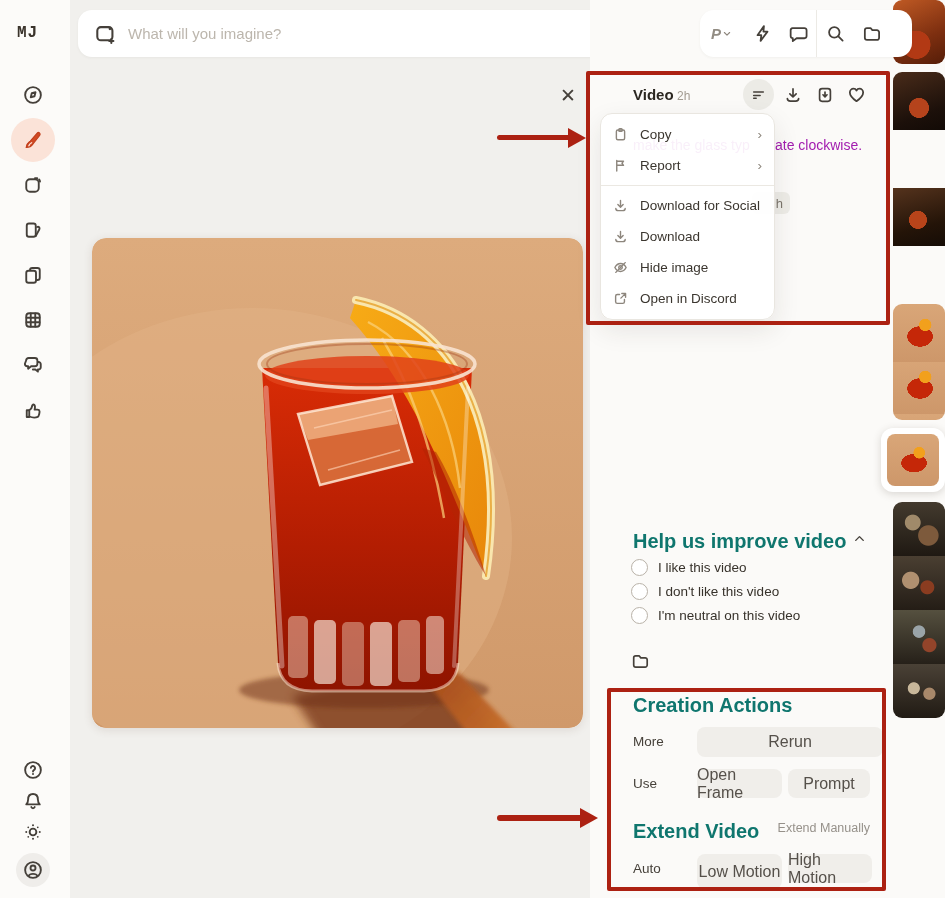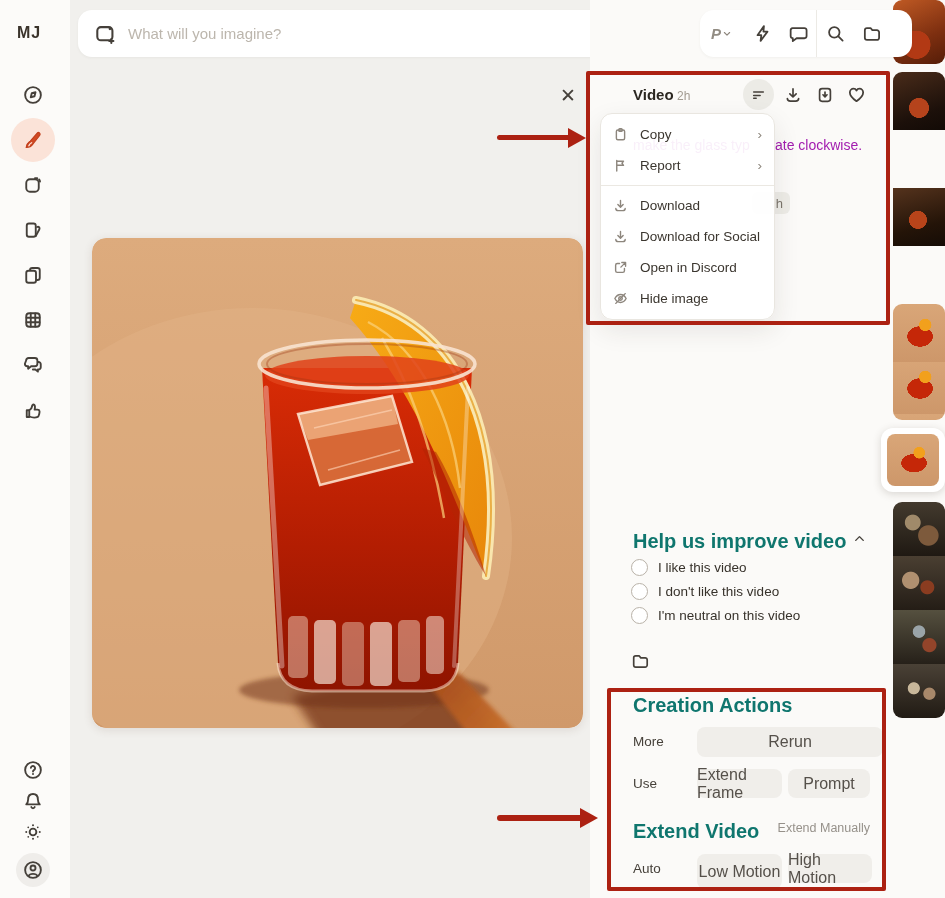--- a/index.html
+++ b/index.html
@@ -1,21 +1,21 @@
 <!DOCTYPE html>
 <html><head>
 <meta charset="utf-8">
 <style>
   html,body{margin:0;padding:0;background:#e8e6e3;}
   #app{position:relative;width:945px;height:898px;background:#f2f1ee;overflow:hidden;
        font-family:"Liberation Sans",sans-serif;color:#3b362f;}
   .abs{position:absolute;}
   
   #sidebar{left:0;top:0;width:70px;height:898px;background:#fcfbf9;border-right:1px solid #f0eeea;}
-  .logo{left:17px;top:24px;font-size:16px;font-weight:bold;letter-spacing:1px;color:#3a332b;}
+  .logo{left:17px;top:24px;font-size:16px;font-weight:bold;letter-spacing:1px;color:#3a332b;font-family:Liberation Mono, monospace;}
   .snav{width:34px;height:34px;left:16px;display:flex;align-items:center;justify-content:center;border-radius:50%;}
   .snav.active{background:#fbe3d8;}
   .avatar-bg{background:#efedea;}
   
   svg.ic{display:block;}
   .st{fill:none;stroke:#45403a;stroke-width:1.5;stroke-linecap:round;stroke-linejoin:round;}
   .stg{fill:none;stroke:#8d867d;stroke-width:1.5;stroke-linecap:round;stroke-linejoin:round;}
   
   .bar{background:#ffffff;border-radius:14px;box-shadow:0 1px 3px rgba(60,50,40,.05);}
   #searchbar{left:78px;top:10px;width:611px;height:47px;display:flex;align-items:center;padding:0 16px;box-sizing:border-box;}
@@ -343,42 +343,42 @@
         <path class="stg" d="M4,2.6 V13.8 M4,3.4 h7.2 l-1.6,2.2 1.6,2.2 H4"></path>
       </svg>
       <span class="lbl">Report</span>
       <span class="chev">›</span>
     </div>
     <div class="msep"></div>
     <div class="mi">
       <svg class="ic" width="15" height="15" viewBox="0 0 16 16">
         <path class="stg" d="M8,2.6 V9.6 M5.2,7 L8,9.8 L10.8,7 M3,11.2 c0,1.7 1.2,2.3 2.7,2.3 h4.6 c1.5,0 2.7,-0.6 2.7,-2.3"></path>
       </svg>
+      <span class="lbl">Download for Social</span>
+    </div>
+    <div class="mi">
+      <svg class="ic" width="15" height="15" viewBox="0 0 16 16">
+        <path class="stg" d="M8,2.6 V9.6 M5.2,7 L8,9.8 L10.8,7 M3,11.2 c0,1.7 1.2,2.3 2.7,2.3 h4.6 c1.5,0 2.7,-0.6 2.7,-2.3"></path>
+      </svg>
       <span class="lbl">Download</span>
-    </div>
-    <div class="mi">
-      <svg class="ic" width="15" height="15" viewBox="0 0 16 16">
-        <path class="stg" d="M8,2.6 V9.6 M5.2,7 L8,9.8 L10.8,7 M3,11.2 c0,1.7 1.2,2.3 2.7,2.3 h4.6 c1.5,0 2.7,-0.6 2.7,-2.3"></path>
-      </svg>
-      <span class="lbl">Download for Social</span>
-    </div>
-    <div class="mi">
-      <svg class="ic" width="15" height="15" viewBox="0 0 16 16">
-        <path class="stg" d="M7,3.8 H4.6 A1.8,1.8 0 0 0 2.8,5.6 v5.8 a1.8,1.8 0 0 0 1.8,1.8 h5.8 a1.8,1.8 0 0 0 1.8,-1.8 V9"></path>
-        <path class="stg" d="M9.4,2.6 h4 v4 M13.2,2.8 L8.4,7.6"></path>
-      </svg>
-      <span class="lbl">Open in Discord</span>
     </div>
     <div class="mi">
       <svg class="ic" width="15" height="15" viewBox="0 0 16 16">
         <path class="stg" d="M2,8 C3.5,5.2 5.8,3.8 8,3.8 S12.5,5.2 14,8 C12.5,10.8 10.2,12.2 8,12.2 S3.5,10.8 2,8 Z"></path>
         <circle class="stg" cx="8" cy="8" r="1.9"></circle>
         <path class="stg" d="M3,13.2 L13,2.8"></path>
       </svg>
       <span class="lbl">Hide image</span>
+    </div>
+    <div class="mi">
+      <svg class="ic" width="15" height="15" viewBox="0 0 16 16">
+        <path class="stg" d="M7,3.8 H4.6 A1.8,1.8 0 0 0 2.8,5.6 v5.8 a1.8,1.8 0 0 0 1.8,1.8 h5.8 a1.8,1.8 0 0 0 1.8,-1.8 V9"></path>
+        <path class="stg" d="M9.4,2.6 h4 v4 M13.2,2.8 L8.4,7.6"></path>
+      </svg>
+      <span class="lbl">Open in Discord</span>
     </div>
   </div>
 
   <div class="abs h14" style="left:633px;top:530px;">Help us improve video</div>
   <div class="abs" style="left:852px;top:531px;">
     <svg class="ic" width="15" height="15" viewBox="0 0 16 16">
       <path class="st" d="M4,10 L8,6 L12,10"></path>
     </svg>
   </div>
   <div class="abs radio" style="left:631px;top:559px;"></div>
@@ -394,21 +394,21 @@
     </svg>
   </div>
 
   <div class="abs h14" style="left:633px;top:694px;">Creation Actions</div>
   <div class="abs linkg" style="left:795px;top:725px;width:78px;text-align:right;">More options</div>
 
   <div class="abs rowlab" style="left:633px;top:734px;">More</div>
   <div class="abs pill" style="left:697px;top:727px;width:186px;height:30px;">Rerun</div>
 
   <div class="abs rowlab" style="left:633px;top:776px;">Use</div>
-  <div class="abs pill" style="left:697px;top:769px;width:85px;height:29px;">Extend Frame</div>
+  <div class="abs pill" style="left:697px;top:769px;width:85px;height:29px;">Open Frame</div>
   <div class="abs pill" style="left:788px;top:769px;width:82px;height:29px;">Prompt</div>
 
   <div class="abs h14" style="left:633px;top:820px;">Extend Video</div>
   <div class="abs linkg" style="left:775px;top:821px;width:95px;text-align:right;">Extend Manually</div>
 
   <div class="abs rowlab" style="left:633px;top:861px;">Auto</div>
   <div class="abs pill" style="left:697px;top:854px;width:85px;height:35px;">Low Motion</div>
   <div class="abs pill" style="left:788px;top:854px;width:84px;height:29px;">High Motion</div>
 
   <div id="rail" class="abs">

